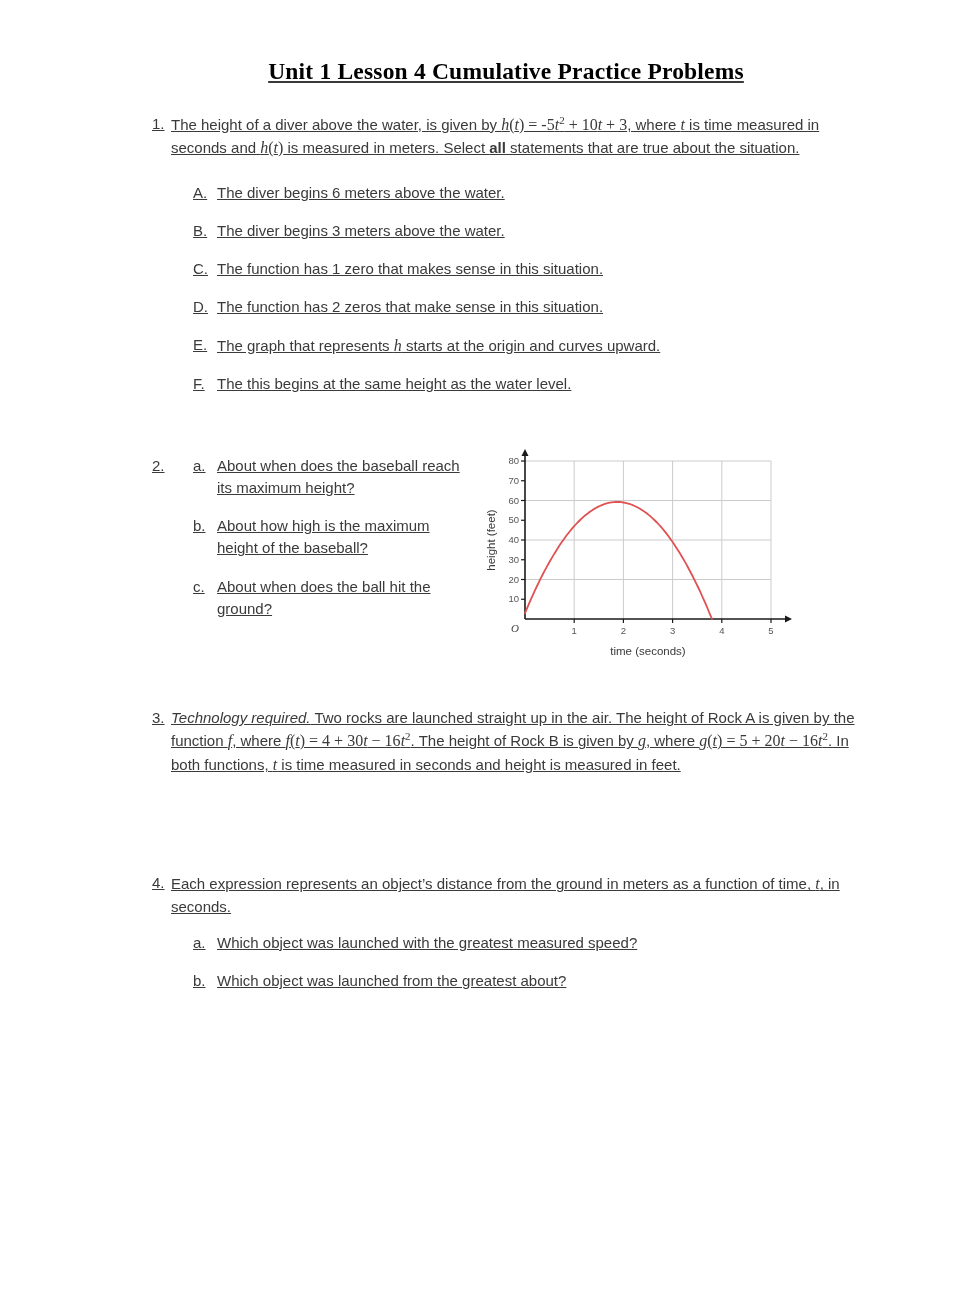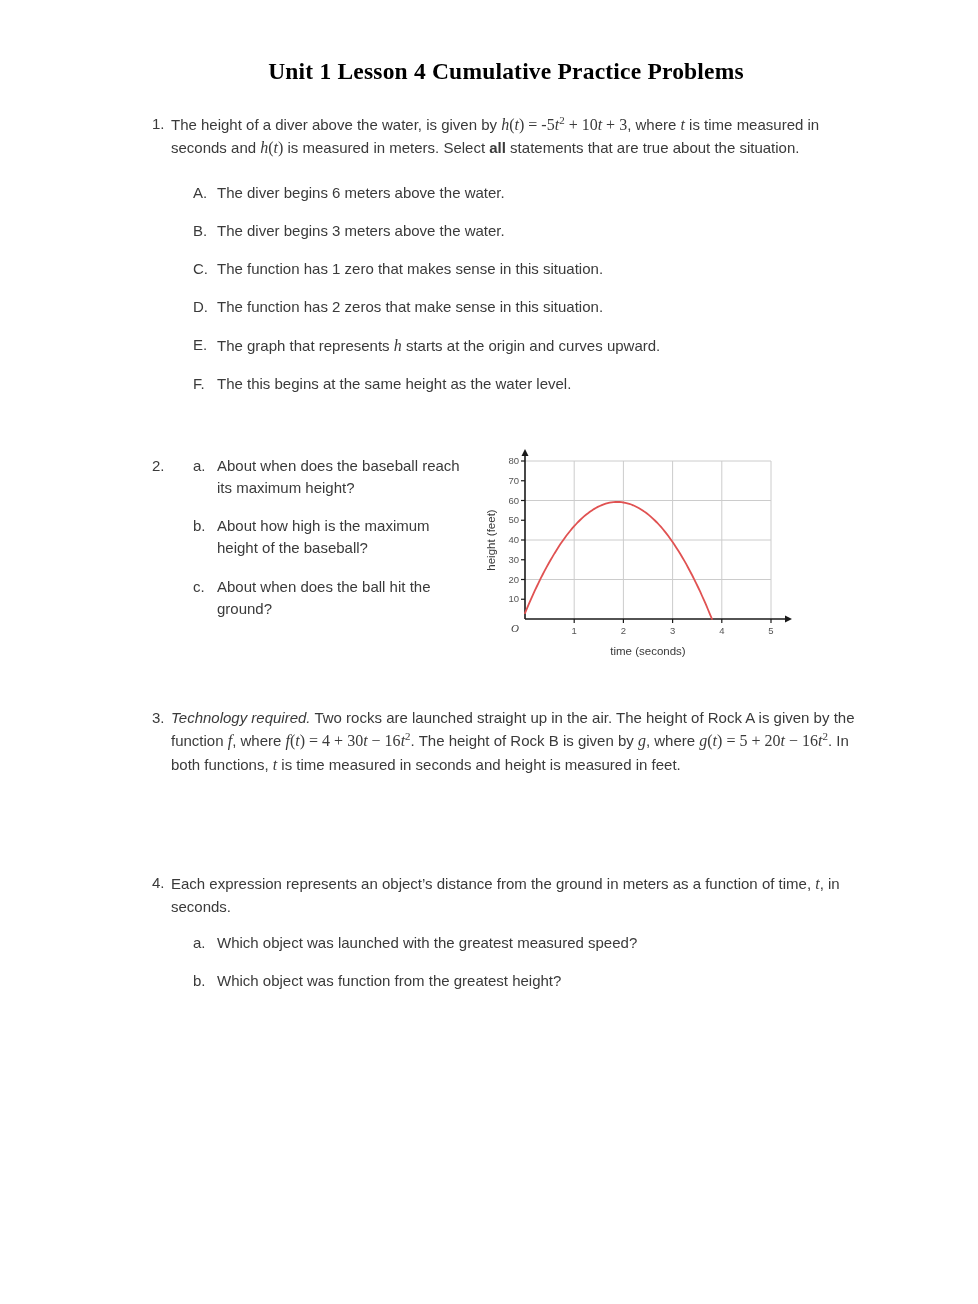--- a/index.html
+++ b/index.html
@@ -2,21 +2,21 @@
 <html><head>
 <meta charset="utf-8">
 <style>
   * { margin:0; padding:0; box-sizing:border-box; }
   html, body { background:#ffffff; }
   body {
     width:978px; height:1304px; overflow:hidden;
     font-family:"Liberation Sans","DejaVu Sans",sans-serif;
     font-size:15px; line-height:1.47; color:#3a3a3a;
   }
-  .page { padding:54px 118px 40px 152px; }
+  .page { padding:54px 118px 40px 152px;text-decoration:underline; }
   .title {
     font-family:"Liberation Serif","DejaVu Serif",serif;
     font-size:23.5px; font-weight:700; color:#000;
     text-align:center; margin-bottom:24px; letter-spacing:0.2px;
   }
   .problem { display:flex; }
   .pnum { flex:none; width:19px; }
   .pbody { flex:1; min-width:0; }
   .ptext { margin-bottom:22px; }
   .ptext.tight { margin-bottom:14px; }
@@ -158,19 +158,19 @@
     <span class="pnum">4.</span>
     <div class="pbody">
       <p class="ptext tight">Each expression represents an object’s distance from the ground in meters as a function of time, <span class="math"><i>t</i></span>, in seconds.</p>
       <div class="subqs p4">
         <div class="subq">
           <span class="olabel">a.</span>
           <span class="otext">Which object was launched with the greatest measured speed?</span>
         </div>
         <div class="subq">
           <span class="olabel">b.</span>
-          <span class="otext">Which object was function from the greatest height?</span>
+          <span class="otext">Which object was launched from the greatest about?</span>
         </div>
       </div>
     </div>
   </section>
 
 </div>
 
 </body></html>

